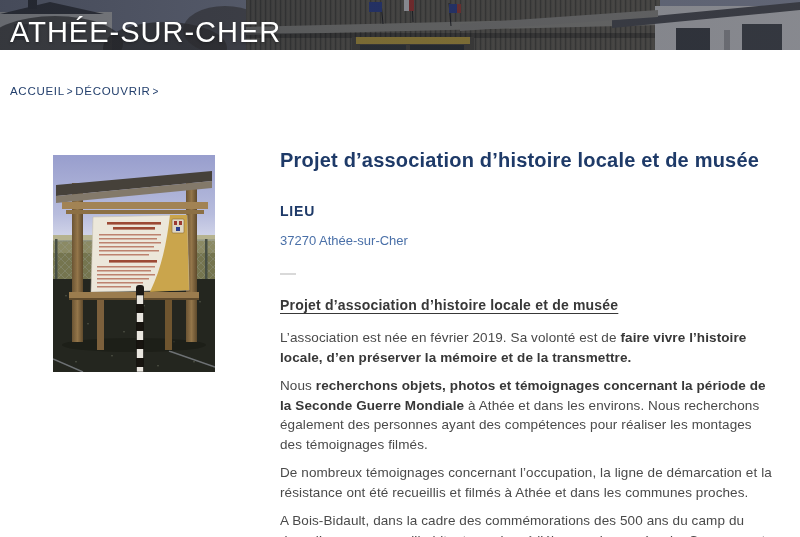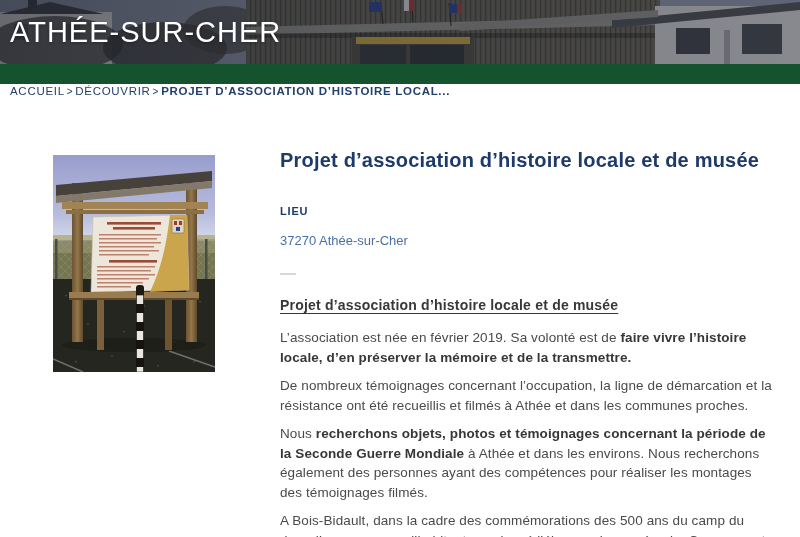--- a/index.html
+++ b/index.html
@@ -5,21 +5,21 @@
   * { margin:0; padding:0; box-sizing:border-box; }
   html,body { background:#fff; }
   body {
     width:800px; height:537px; overflow:hidden; position:relative;
     font-family:"Liberation Sans", sans-serif;
     -webkit-font-smoothing:antialiased;
   }
   .page { position:relative; width:800px; height:537px; background:#fff; }
 
   
-  .site-header { position:absolute; top:0; left:0; width:800px; height:84px; overflow:hidden; background:#14532d; }
+  .site-header { position:absolute; top:0; left:0; width:800px; height:50px; overflow:hidden; background:#0f172a; }
   .site-header svg { position:absolute; top:0; left:0; display:block; }
   .site-title {
     position:absolute; top:16px; left:10px;
     color:#ffffff; font-size:29px; font-weight:400; letter-spacing:1px; line-height:32px;
     text-shadow:0 1px 3px rgba(0,0,0,.35);
   }
 
   
   .breadcrumb {
     position:absolute; top:80px; left:10px; height:22px;
@@ -36,21 +36,21 @@
     overflow:hidden; background:#9aa0cf;
   }
   .article-image svg { display:block; }
 
   
   .content { position:absolute; left:280px; top:147px; width:494px; }
   .page-title {
     color:#1e3a68; font-size:20px; font-weight:700; line-height:26px;
     letter-spacing:.2px; margin-bottom:31px;
   }
-  .meta-label { color:#1e3a68; font-size:11px; font-weight:700; letter-spacing:.8px; line-height:14px; }
+  .meta-label { color:#1e3a68; font-size:14px; font-weight:700; letter-spacing:.8px; line-height:14px; }
   .meta-link { display:inline-block; margin-top:14px; color:#4a70a8; font-size:13px; line-height:17px; text-decoration:none; cursor:pointer; }
   .divider { width:16px; height:0; border:none; border-top:2px solid #d9d9d9; margin:24px 0 21px 0; }
   .article-heading {
     color:#383838; font-size:14px; font-weight:700; letter-spacing:.2px;
     text-decoration:underline; text-underline-offset:3px; line-height:19px; margin-bottom:13px;
   }
   .article p {
     color:#4a4a4a; font-size:13.5px; line-height:19.5px; letter-spacing:.1px;
     margin-bottom:9px;
   }
@@ -117,21 +117,20 @@
       <rect width="800" height="64" fill="url(#ov)"></rect>
     </svg>
     <h1 class="site-title">ATHÉE-SUR-CHER</h1>
   </header>
 
   <nav class="breadcrumb">
     <a>ACCUEIL</a>
     <span class="sep">&gt;</span>
     <a>DÉCOUVRIR</a>
     <span class="sep">&gt;</span>
-    <span class="current">PROJET D’ASSOCIATION D’HISTOIRE LOCAL...</span>
   </nav>
 
   <figure class="article-image" role="img" aria-label="Panneau d’information en bois sur la ligne de démarcation avec poteau frontière rayé noir et blanc">
     <svg width="162" height="217" viewBox="0 0 162 217" aria-hidden="true">
       <defs>
         <linearGradient id="sky" x1="0" y1="0" x2="0" y2="1">
           <stop offset="0" stop-color="#989ecd"></stop>
           <stop offset="0.7" stop-color="#b7bcdd"></stop>
           <stop offset="1" stop-color="#d4d7ea"></stop>
         </linearGradient>
@@ -236,21 +235,21 @@
       <a class="meta-link">37270 Athée-sur-Cher</a>
     </div>
 
     <hr class="divider">
 
     <article class="article">
       <h3 class="article-heading">Projet d’association d’histoire locale et de musée</h3>
 
       <p><span>L’association est née en février 2019. Sa volonté est de </span><b>faire vivre l’histoire locale, d’en préserver la mémoire et de la transmettre.</b></p>
 
+      <p><span>Nous </span><b>recherchons objets, photos et témoignages concernant la période de la Seconde Guerre Mondiale</b><span> à Athée et dans les environs. Nous recherchons également des personnes ayant des compétences pour réaliser les montages des témoignages filmés.</span></p>
+
       <p>De nombreux témoignages concernant l’occupation, la ligne de démarcation et la résistance ont été recueillis et filmés à Athée et dans les communes proches.</p>
-
-      <p><span>Nous </span><b>recherchons objets, photos et témoignages concernant la période de la Seconde Guerre Mondiale</b><span> à Athée et dans les environs. Nous recherchons également des personnes ayant des compétences pour réaliser les montages des témoignages filmés.</span></p>
 
       <p>A Bois-Bidault, dans la cadre des commémorations des 500 ans du camp du drap d’or, un groupe d’habitants a relancé l’élevage de vers à soie. Ces vers ont été exposés lors de la journée du 5 juin consacrée à la sériciculture.</p>
     </article>
   </main>
 
 </div>
 
 </body></html>

